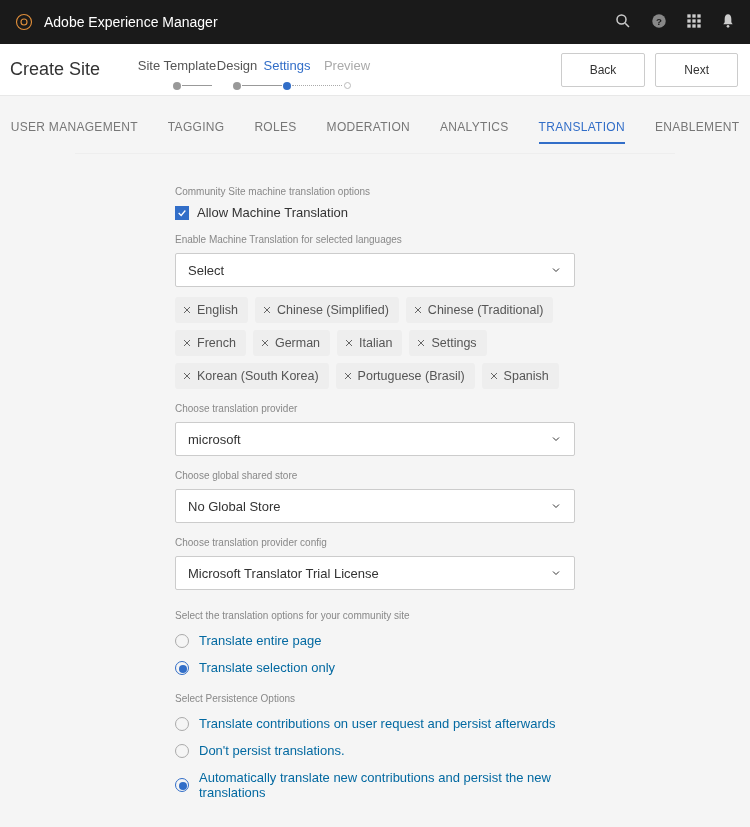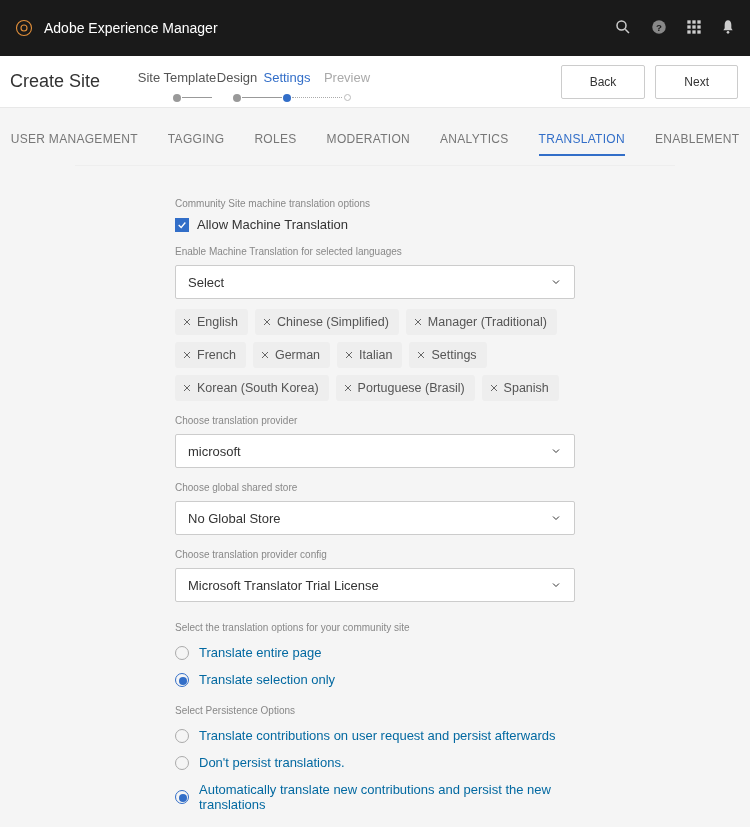--- a/index.html
+++ b/index.html
@@ -1,17 +1,17 @@
 <!DOCTYPE html>
 <html><head>
 <meta charset="utf-8">
 <style>
   * { box-sizing: border-box; margin: 0; padding: 0; }
   body { font-family: "Segoe UI", Arial, sans-serif; background: #f5f5f5; color: #333; font-size: 13px; width: 750px; }
-  .top-bar { background: #1a1a1a; height: 56px; display: flex; align-items: center; padding: 0 14px; color: #fff; }
+  .top-bar { background: #1a1a1a; height: 44px; display: flex; align-items: center; padding: 0 14px; color: #fff; }
   .logo-icon { width: 20px; height: 20px; margin-right: 10px; display:flex; align-items:center; justify-content:center;}
   .app-title { font-size: 14px; font-weight: 400; flex: 1; }
   .top-icons { display: flex; gap: 18px; align-items: center; }
   .top-icons svg { fill: #ccc; }
 
   .wizard-bar { background: #fff; height: 52px; display: flex; align-items: center; padding: 0 8px; border-bottom: 1px solid #e8e8e8; }
   .wizard-title { font-size: 18px; font-weight: 300; color: #333; width: 124px; padding-left:2px;}
   .steps { display: flex; align-items: flex-start; flex: 1; padding-top:8px;}
   .step { display: flex; flex-direction: column; align-items: center; position: relative; }
   .step-label { font-size: 13px; color: #555; margin-bottom: 6px; height:18px; }
@@ -154,21 +154,21 @@
         <div class="chip">
           <svg width="12" height="12" viewBox="0 0 24 24">
             <path d="M6 6 L18 18 M18 6 L6 18" stroke="#666" stroke-width="2"></path>
           </svg>
           <span>Chinese (Simplified)</span>
         </div>
         <div class="chip">
           <svg width="12" height="12" viewBox="0 0 24 24">
             <path d="M6 6 L18 18 M18 6 L6 18" stroke="#666" stroke-width="2"></path>
           </svg>
-          <span>Manager (Traditional)</span>
+          <span>Chinese (Traditional)</span>
         </div>
         <div class="chip">
           <svg width="12" height="12" viewBox="0 0 24 24">
             <path d="M6 6 L18 18 M18 6 L6 18" stroke="#666" stroke-width="2"></path>
           </svg>
           <span>French</span>
         </div>
         <div class="chip">
           <svg width="12" height="12" viewBox="0 0 24 24">
             <path d="M6 6 L18 18 M18 6 L6 18" stroke="#666" stroke-width="2"></path>

